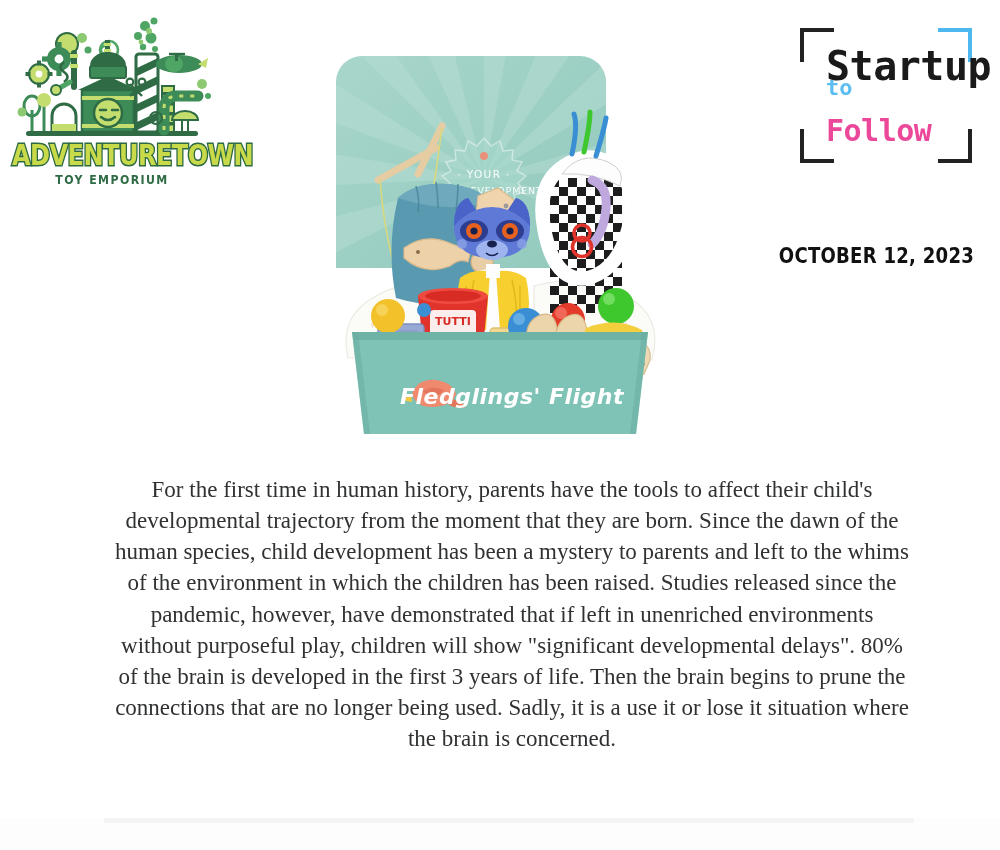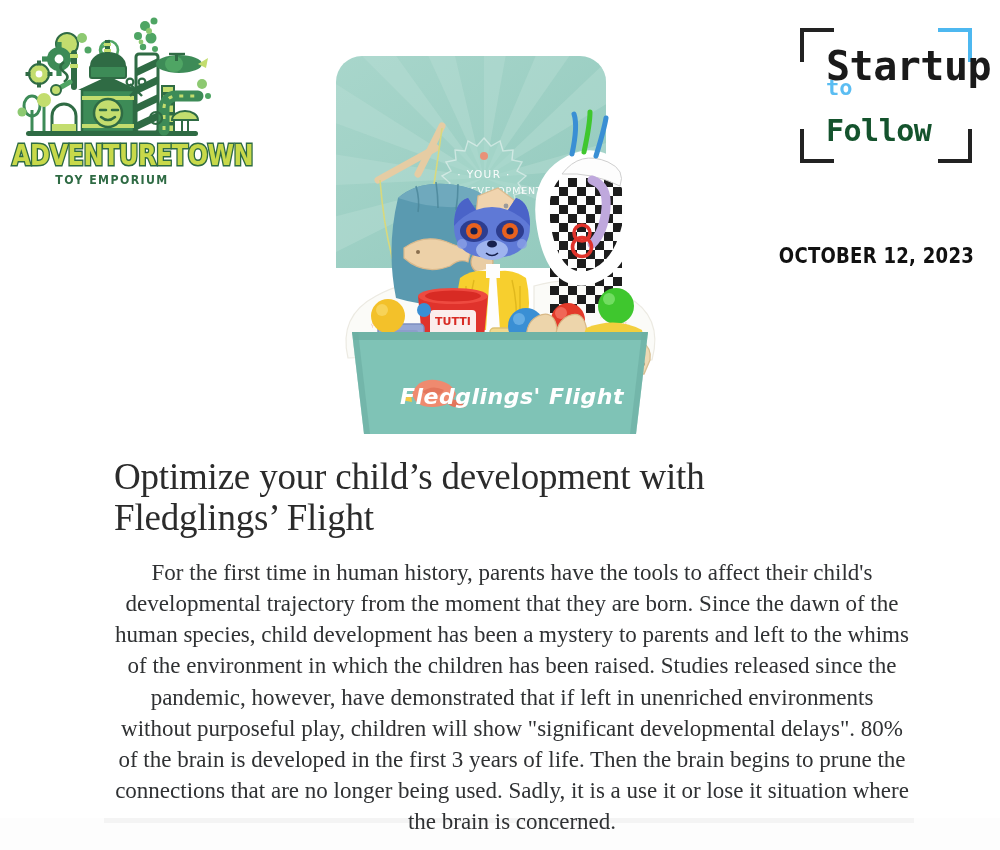--- a/index.html
+++ b/index.html
@@ -54,21 +54,21 @@
   .bk-tr { right: 0;  top: 0;   border-right: 4px solid #4db8f0; border-top: 4px solid #4db8f0; }
   .bk-bl { left: 0;   bottom: 0; border-left: 4px solid #222; border-bottom: 4px solid #222; }
   .bk-br { right: 0;  bottom: 0; border-right: 4px solid #222; border-bottom: 4px solid #222; }
   .badge-line {
     position: absolute; left: 26px;
     font-family: "DejaVu Sans Mono", monospace;
     font-weight: bold; line-height: 1;
   }
   .badge-l1 { top: 18px; font-size: 40px; color: #1a1a1a; letter-spacing: -0.5px; }
   .badge-l2 { top: 49px; font-size: 22px; color: #5bbdf2; letter-spacing: 0px; }
-  .badge-l3 { top: 88px; font-size: 30px; color: #14532d; letter-spacing: -0.5px; }
+  .badge-l3 { top: 88px; font-size: 30px; color: #ec4899; letter-spacing: -0.5px; }
 
   .pub-date {
     position: absolute; right: 26px; top: 244px;
     font-family: "DejaVu Sans", sans-serif;
     font-weight: bold; font-size: 21px; letter-spacing: 0.3px;
     color: #111; transform: scaleX(0.86); transform-origin: right center;
     white-space: nowrap;
   }
 
   
@@ -497,17 +497,16 @@
           <circle cx="9" cy="-4" r="1.9" fill="#5a3326"></circle>
           <path d="M-1 1 L-11 6 L0 8 Z" fill="#f5c843"></path>
           <path d="M40 5 q10 2 14 8 q-12 2 -18 -3 z" fill="#e4765c"></path>
         </g>
         <text x="212" y="376" text-anchor="middle" fill="#ffffff" font-family="DejaVu Sans, sans-serif" font-style="italic" font-weight="bold" font-size="22" letter-spacing="0.5">Fledglings' Flight</text>
       </g>
     </svg>
   </div>
 
   <div class="article">
-    <h1 class="headline">Optimize your child’s development with Fledglings’ Flight</h1>
     <p class="body-copy">For the first time in human history, parents have the tools to affect their child's developmental trajectory from the moment that they are born. Since the dawn of the human species, child development has been a mystery to parents and left to the whims of the environment in which the children has been raised. Studies released since the pandemic, however, have demonstrated that if left in unenriched environments without purposeful play, children will show "significant developmental delays". 80% of the brain is developed in the first 3 years of life. Then the brain begins to prune the connections that are no longer being used. Sadly, it is a use it or lose it situation where the brain is concerned.</p>
   </div>
 
 </div>
 
 </body></html>

